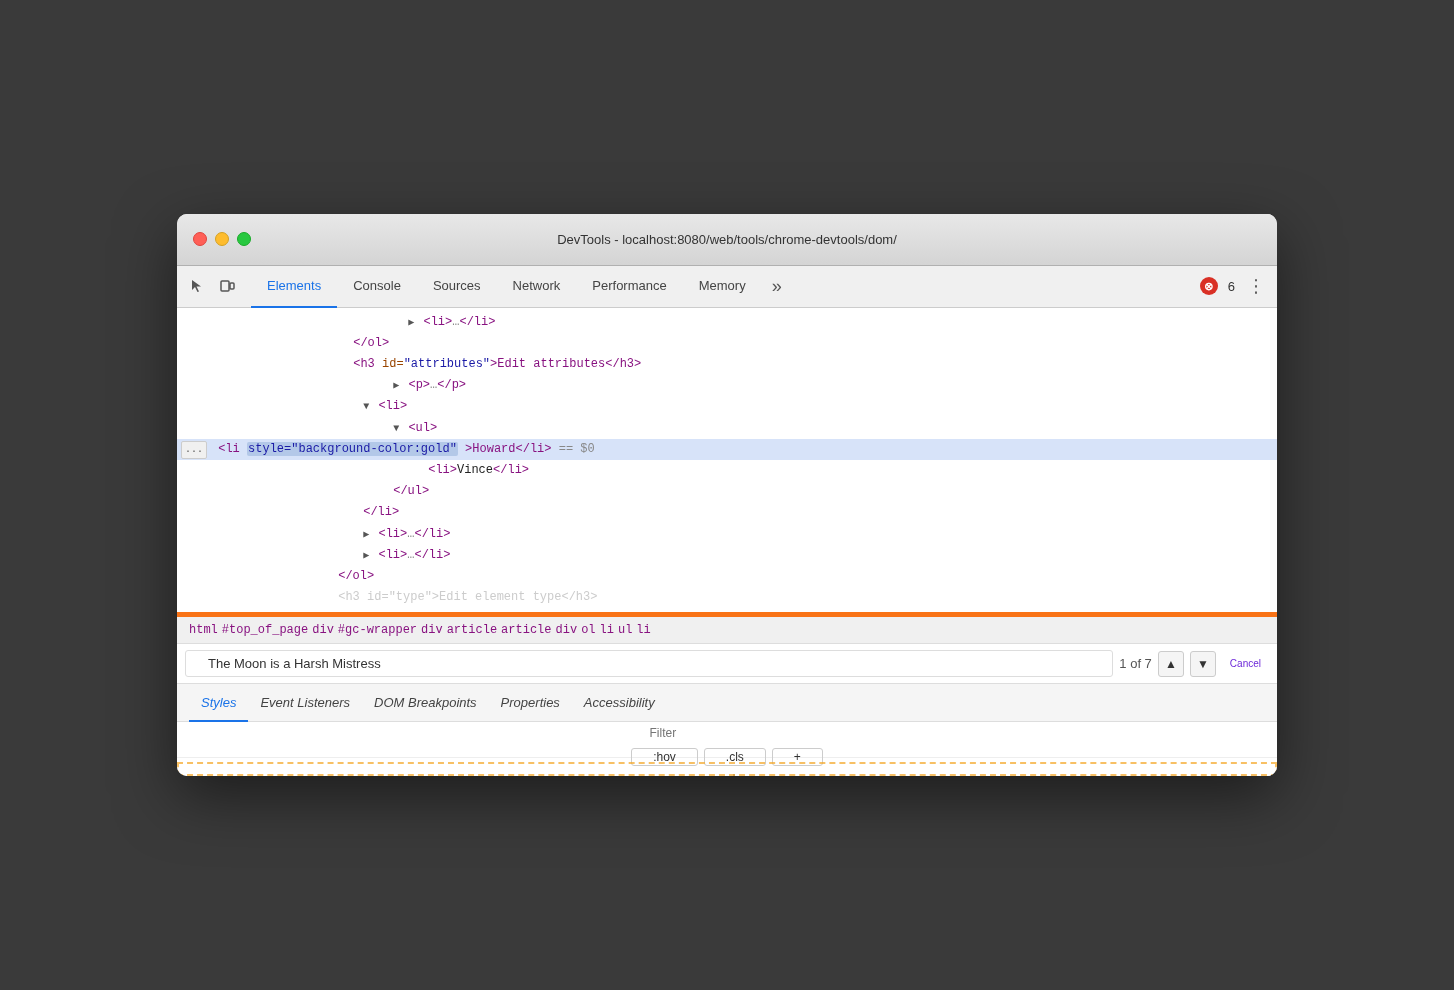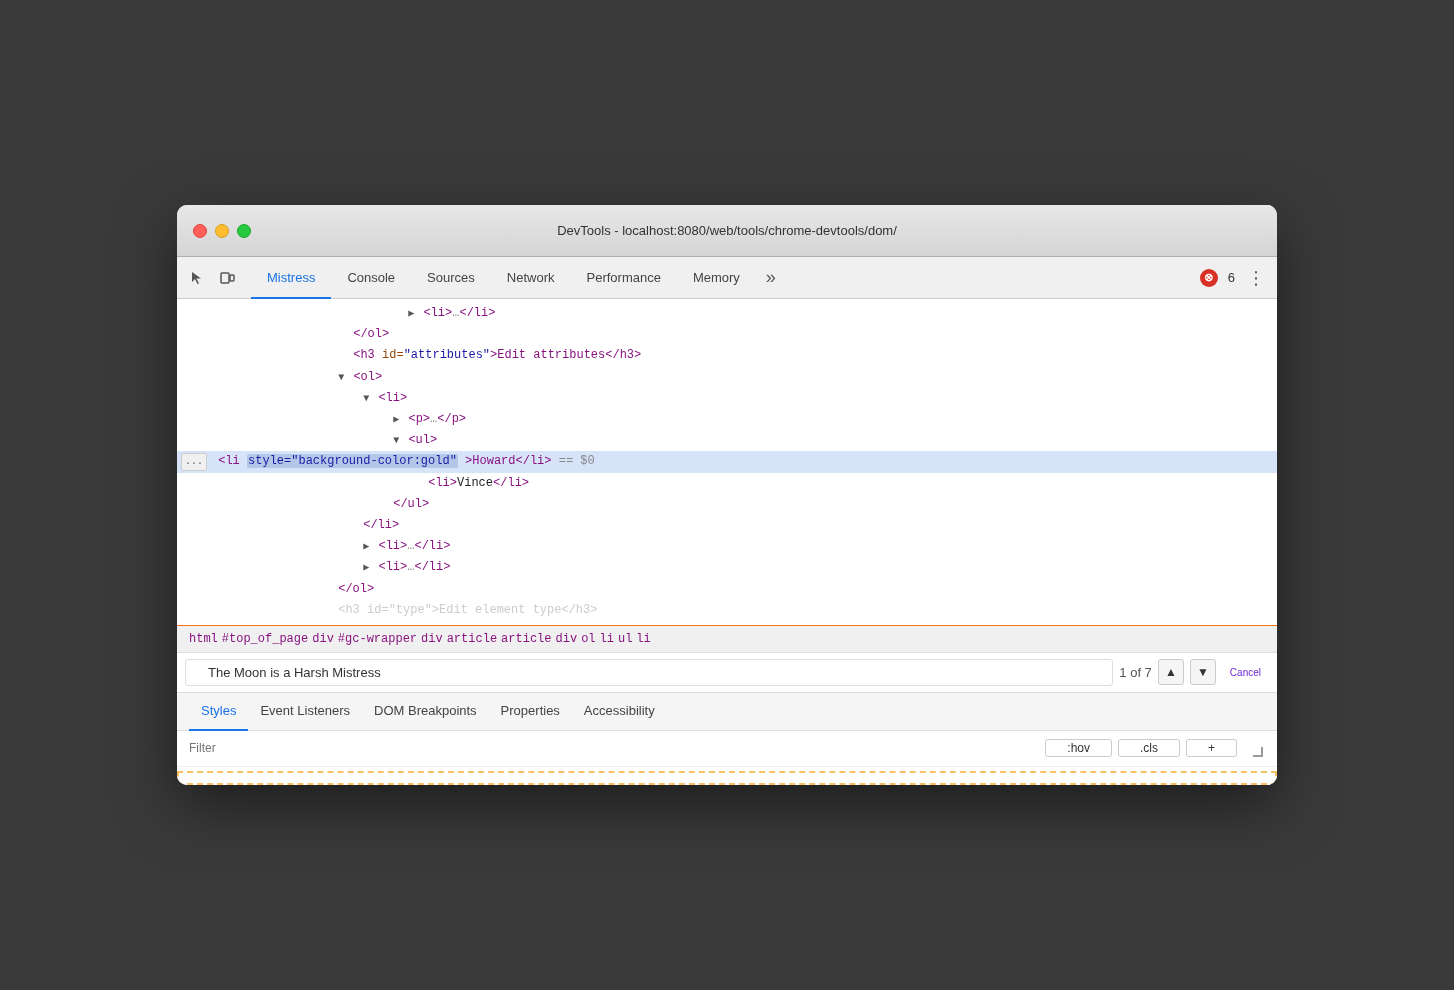--- a/index.html
+++ b/index.html
@@ -168,21 +168,21 @@
     }
     .attr-highlight {
       background: #b3c8e8;
       border-radius: 2px;
       padding: 0 1px;
       color: #1a1aa6;
     }
     
     .breadcrumb-bar {
       background: #f0f0f0;
-      border-top: 1px solid #f97316;
+      border-top: 5px solid #f97316;
       border-bottom: 1px solid #ddd;
       padding: 6px 12px;
       font-family: 'Monaco', 'Menlo', 'Courier New', monospace;
       font-size: 12px;
       display: flex;
       align-items: center;
       gap: 4px;
       flex-wrap: wrap;
     }
     .breadcrumb-item {
@@ -235,20 +235,21 @@
       padding: 4px 8px;
     }
     
     .bottom-tabs {
       background: #f5f5f5;
       border-bottom: 1px solid #ddd;
       display: flex;
       align-items: center;
       padding: 0 12px;
       height: 38px;
+      font-style: italic;
     }
     .bottom-tab {
       padding: 0 12px;
       height: 38px;
       display: flex;
       align-items: center;
       font-size: 13px;
       color: #444;
       cursor: pointer;
       border-bottom: 2px solid transparent;
@@ -260,20 +261,21 @@
     }
     
     .filter-bar {
       background: white;
       border-bottom: 1px solid #eee;
       display: flex;
       align-items: center;
       padding: 4px 12px;
       gap: 8px;
       height: 36px;
+      flex-direction: column;
     }
     .filter-input {
       flex: 1;
       border: none;
       font-size: 12px;
       color: #888;
       outline: none;
       background: transparent;
     }
     .filter-actions {
@@ -315,21 +317,21 @@
         </svg>
       </div>
       <div class="tab-bar-icon">
         <svg width="16" height="16" viewBox="0 0 16 16" fill="none">
           <rect x="2" y="3" width="8" height="10" rx="1" stroke="#555" stroke-width="1.5" fill="none"></rect>
           <rect x="11" y="5" width="4" height="6" rx="1" stroke="#555" stroke-width="1.5" fill="none"></rect>
         </svg>
       </div>
     </div>
     <div class="tab-item active">
-      <span>Mistress</span>
+      <span>Elements</span>
     </div>
     <div class="tab-item">
       <span>Console</span>
     </div>
     <div class="tab-item">
       <span>Sources</span>
     </div>
     <div class="tab-item">
       <span>Network</span>
     </div>
@@ -361,36 +363,31 @@
       <div class="dom-line">
         <span style="display:inline-block;width:165px"></span>
         <span class="tag">&lt;/ol&gt;</span>
       </div>
 
       <div class="dom-line">
         <span style="display:inline-block;width:165px"></span>
         <span class="tag">&lt;h3 </span><span class="attr-name">id=</span><span class="attr-value">"attributes"</span><span class="tag">&gt;Edit attributes&lt;/h3&gt;</span>
       </div>
 
-      <div class="dom-line">
-        <span style="display:inline-block;width:150px"></span>
-        <span class="triangle">▼</span>
-        <span class="tag">&lt;ol&gt;</span>
+
+      <div class="dom-line">
+        <span style="display:inline-block;width:205px"></span>
+        <span class="triangle">▶</span>
+        <span class="tag">&lt;p&gt;</span><span class="dimmed">…</span><span class="tag">&lt;/p&gt;</span>
       </div>
 
       <div class="dom-line">
         <span style="display:inline-block;width:175px"></span>
         <span class="triangle">▼</span>
         <span class="tag">&lt;li&gt;</span>
-      </div>
-
-      <div class="dom-line">
-        <span style="display:inline-block;width:205px"></span>
-        <span class="triangle">▶</span>
-        <span class="tag">&lt;p&gt;</span><span class="dimmed">…</span><span class="tag">&lt;/p&gt;</span>
       </div>
 
       <div class="dom-line">
         <span style="display:inline-block;width:205px"></span>
         <span class="triangle">▼</span>
         <span class="tag">&lt;ul&gt;</span>
       </div>
 
       <div class="dom-line selected">
         <span class="ellipsis-btn">...</span>

